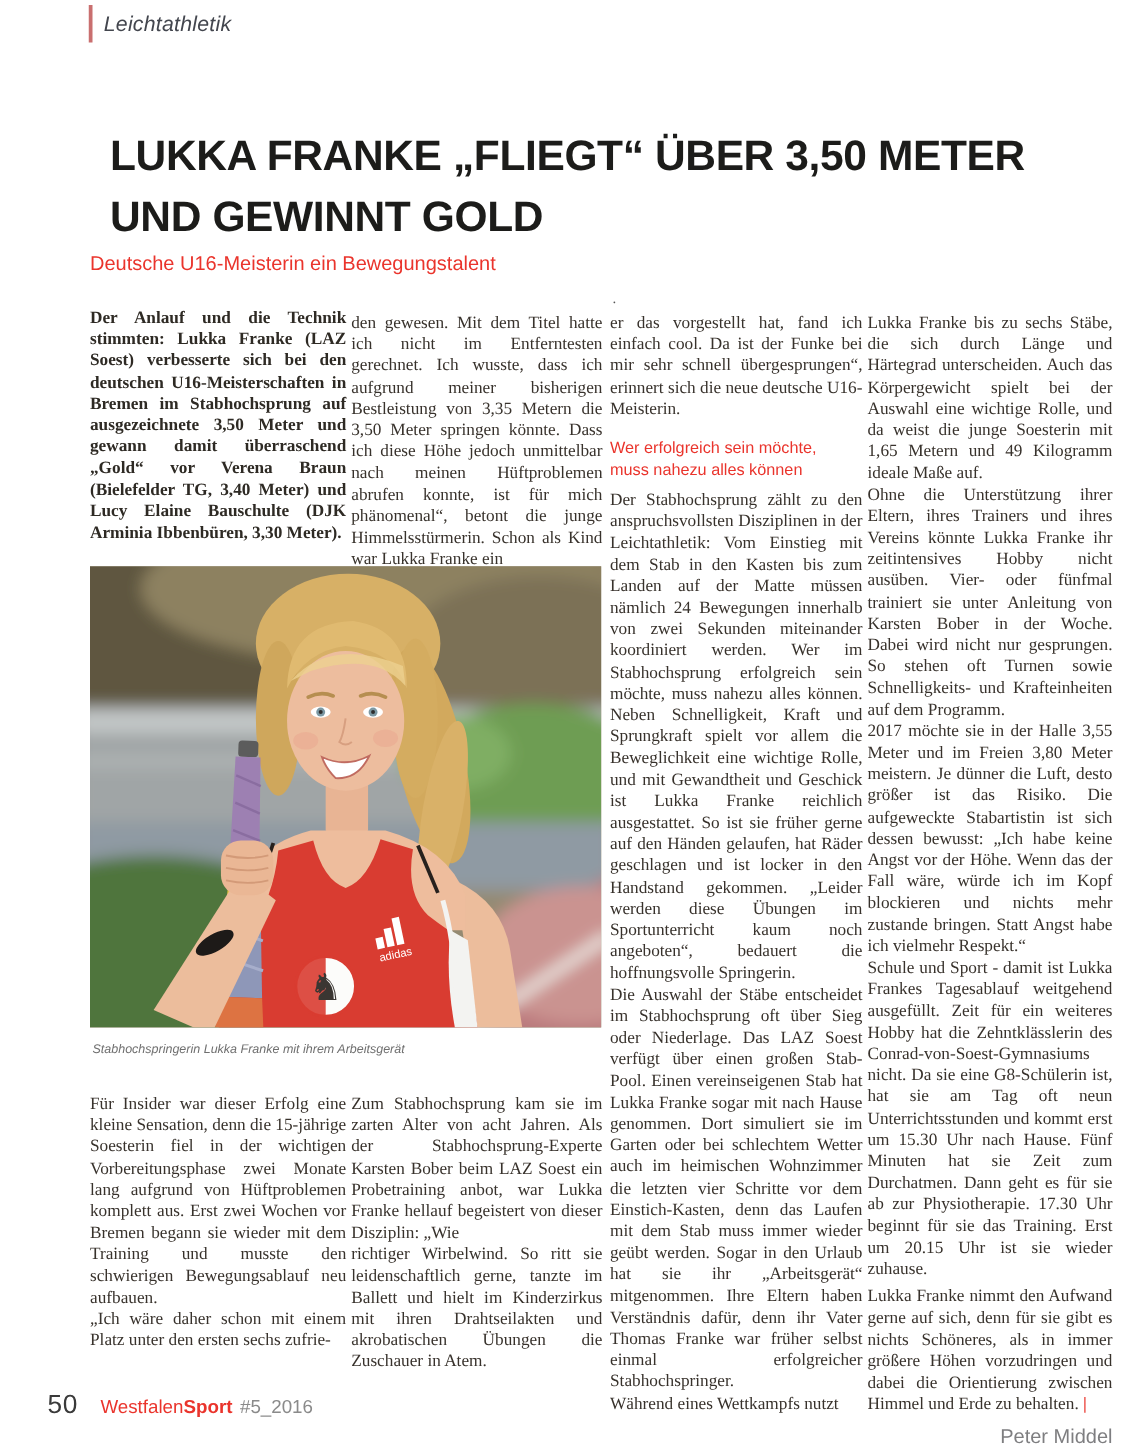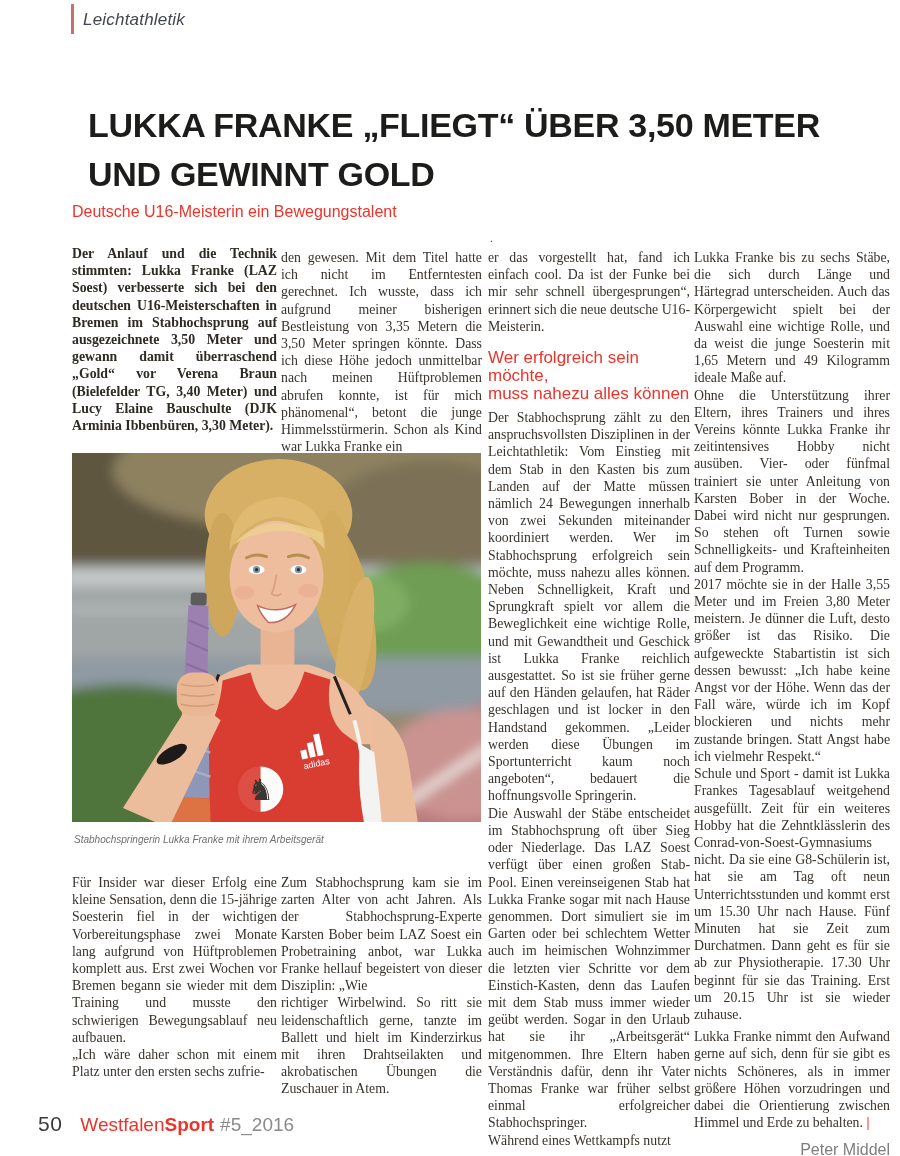--- a/index.html
+++ b/index.html
@@ -12,37 +12,37 @@
           font-size:17px;color:#43464e;letter-spacing:.2px;}
   
   .headline{left:72px;top:101px;font-family:"Liberation Sans",sans-serif;font-weight:bold;
             font-size:34px;line-height:49px;color:#1c1c1a;letter-spacing:-.3px;white-space:nowrap;margin-left:16px;}
   .deck{left:72px;top:203px;font-family:"Liberation Sans",sans-serif;font-size:16px;color:#ea342c;}
   
   .col{position:absolute;font-size:13.8px;line-height:17.2px;text-align:justify;hyphens:auto;}
   .col p{margin:0;}
   .col p + p{margin-top:0px;}
   .intro{font-weight:bold;color:#2e2a24;}
-  .subhead{font-family:"Liberation Sans",sans-serif;color:#ea342c;font-size:17px;line-height:18px;
+  .subhead{font-family:"Liberation Sans",sans-serif;color:#ea342c;font-size:13px;line-height:18px;
            text-align:left;margin:14px 0 6px 0;hyphens:none;}
   .gap-top{margin-top:5px !important;}
   .author{font-family:"Liberation Sans",sans-serif;color:#7e7e80;font-size:16px;
           text-align:right;margin-top:10px;}
   .endbar{color:#ea342c;font-weight:bold;}
   .stray{left:490px;top:231px;font-size:12px;color:#555;}
   
   .photo{left:72px;top:453px;width:409px;height:369px;overflow:hidden;background:#948a72;}
   .photo svg{display:block;}
   .caption{left:74px;top:834px;font-family:"Liberation Sans",sans-serif;font-style:italic;
            font-size:10px;color:#6f6f6f;}
   
   .footer{left:38px;top:1112px;font-family:"Liberation Sans",sans-serif;display:flex;
           align-items:baseline;gap:18px;}
   .page-num{font-size:21px;color:#3a3a3a;letter-spacing:.5px;}
-  .mag{font-size:19px;text-align:right;}
+  .mag{font-size:15px;text-align:right;}
   .mag .m1{color:#ea342c;}
   .mag .m2{color:#ea342c;font-weight:bold;}
   .mag .issue{color:#8a8a8a;margin-left:6px;}
 </style>
 </head>
 <body>
 
 <div class="page">
 
   <div class="abs kicker-bar"></div>

